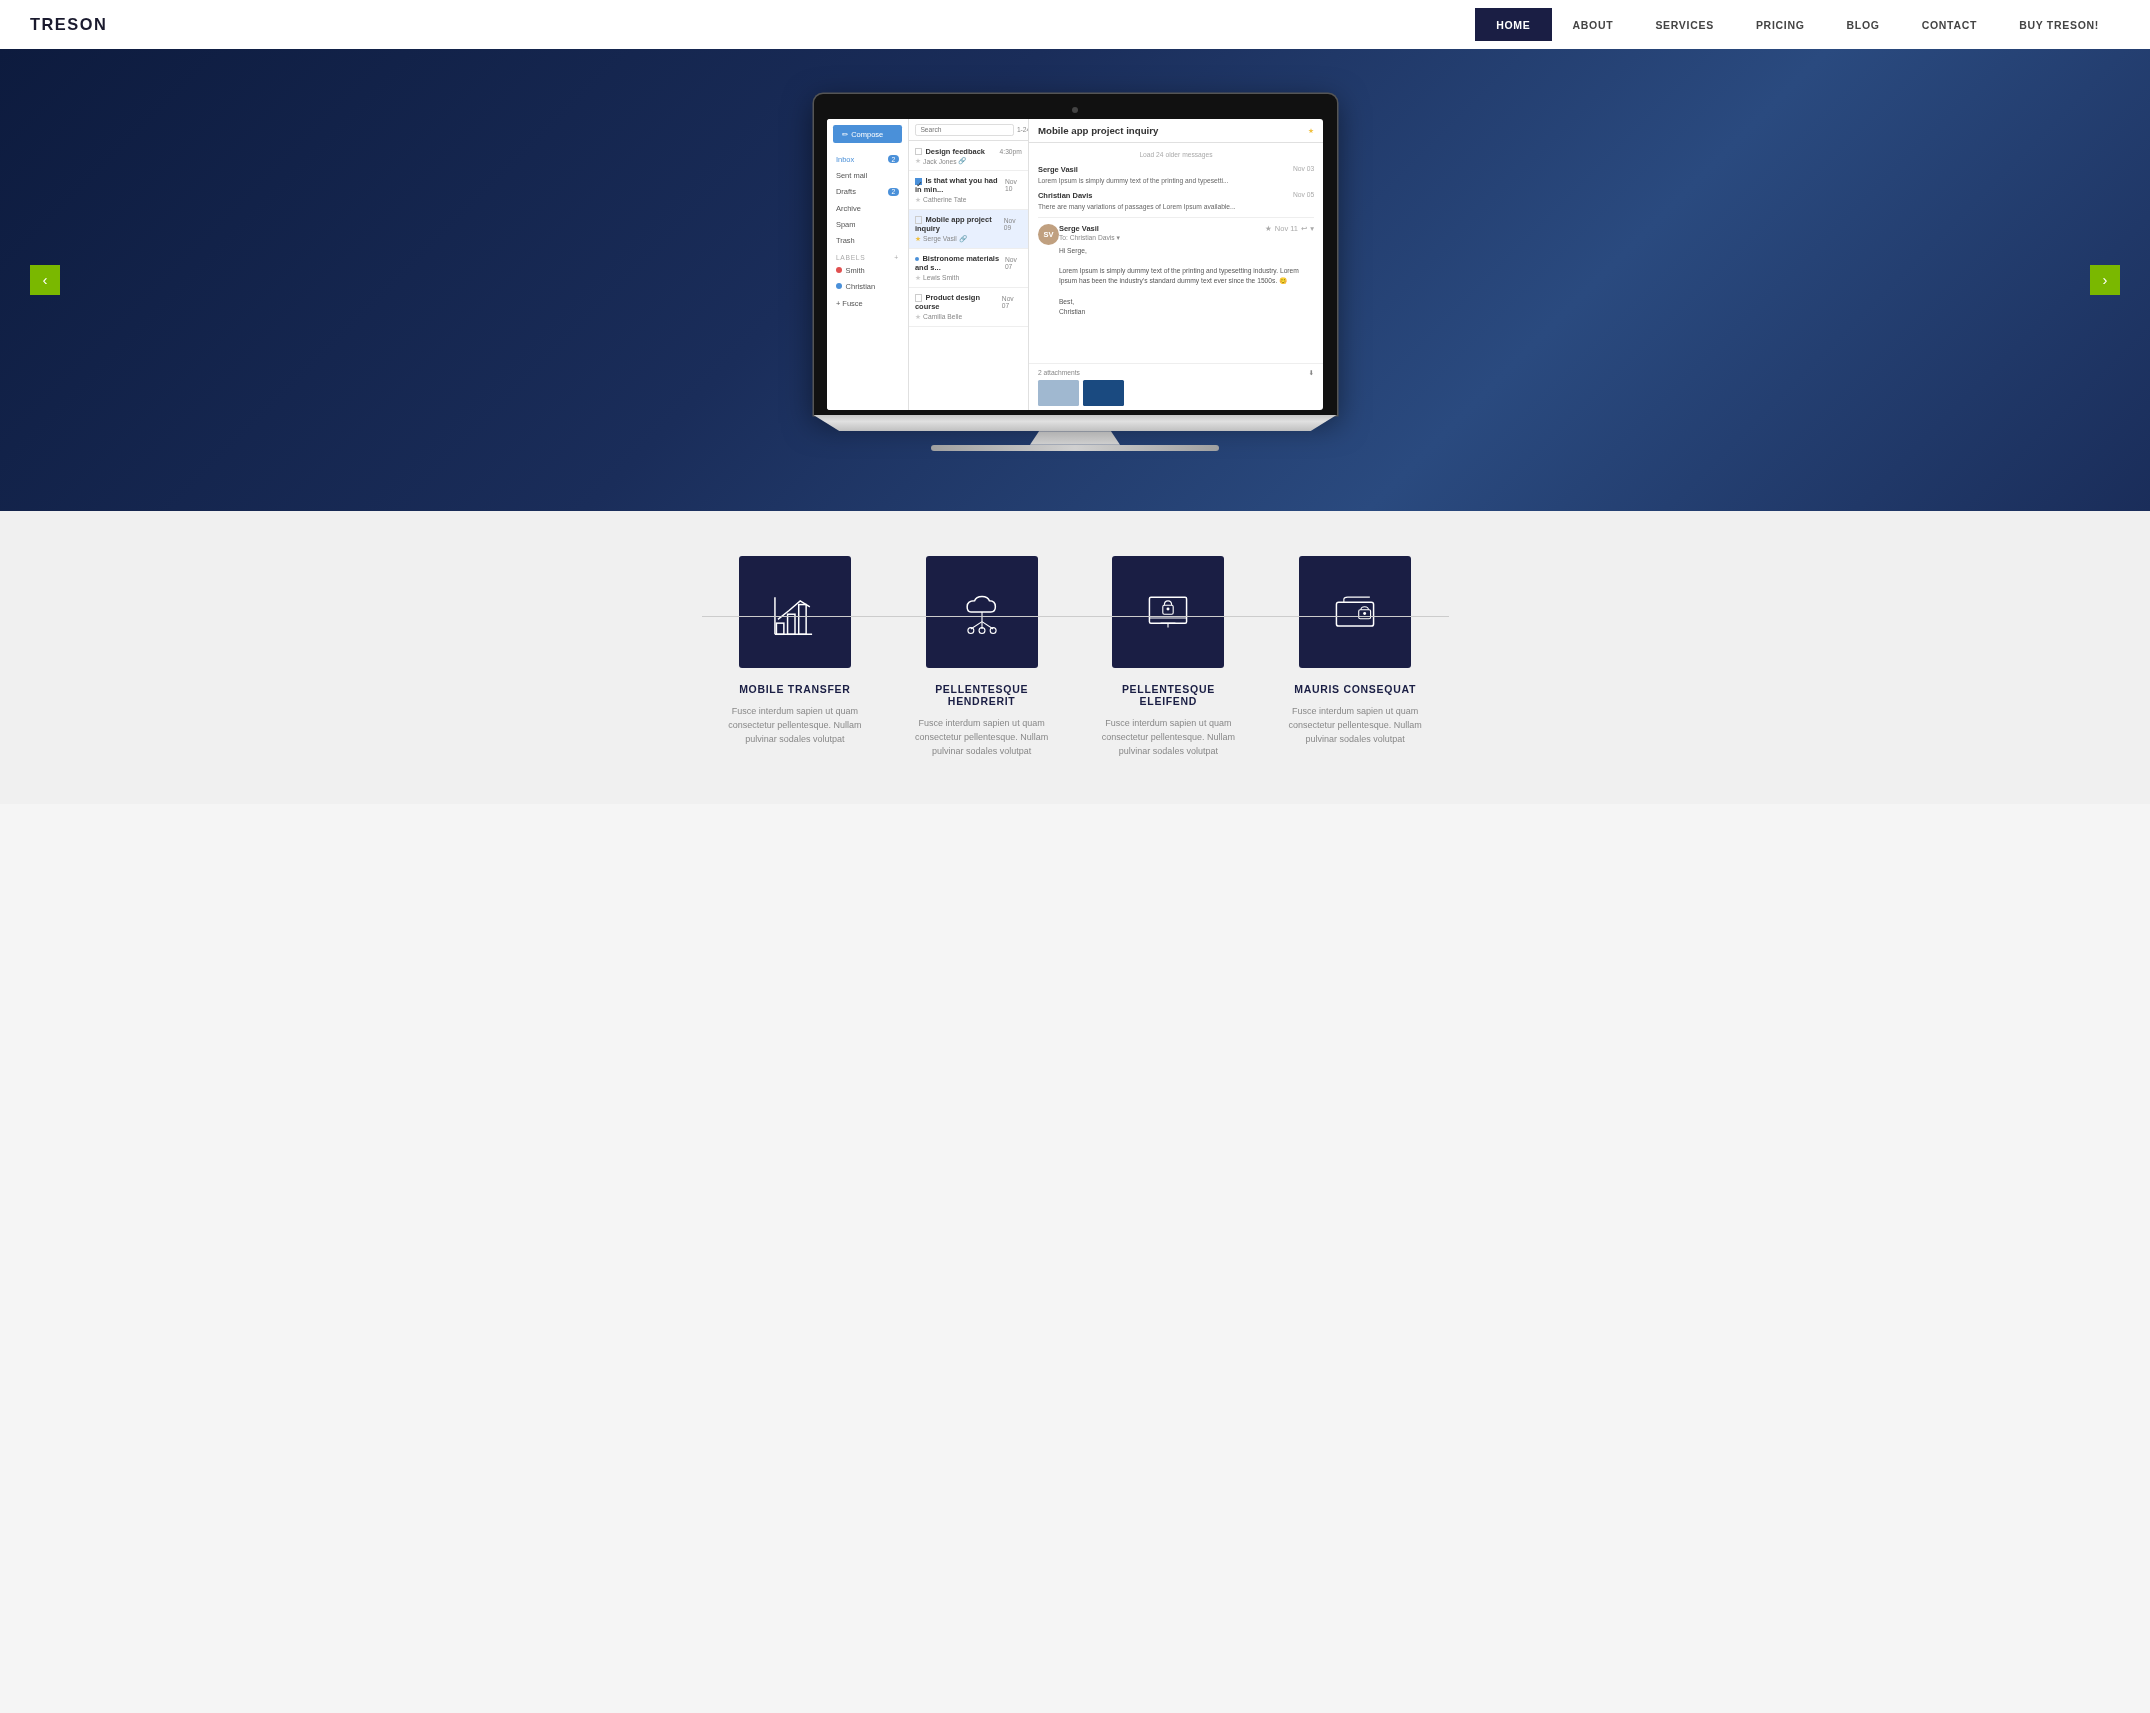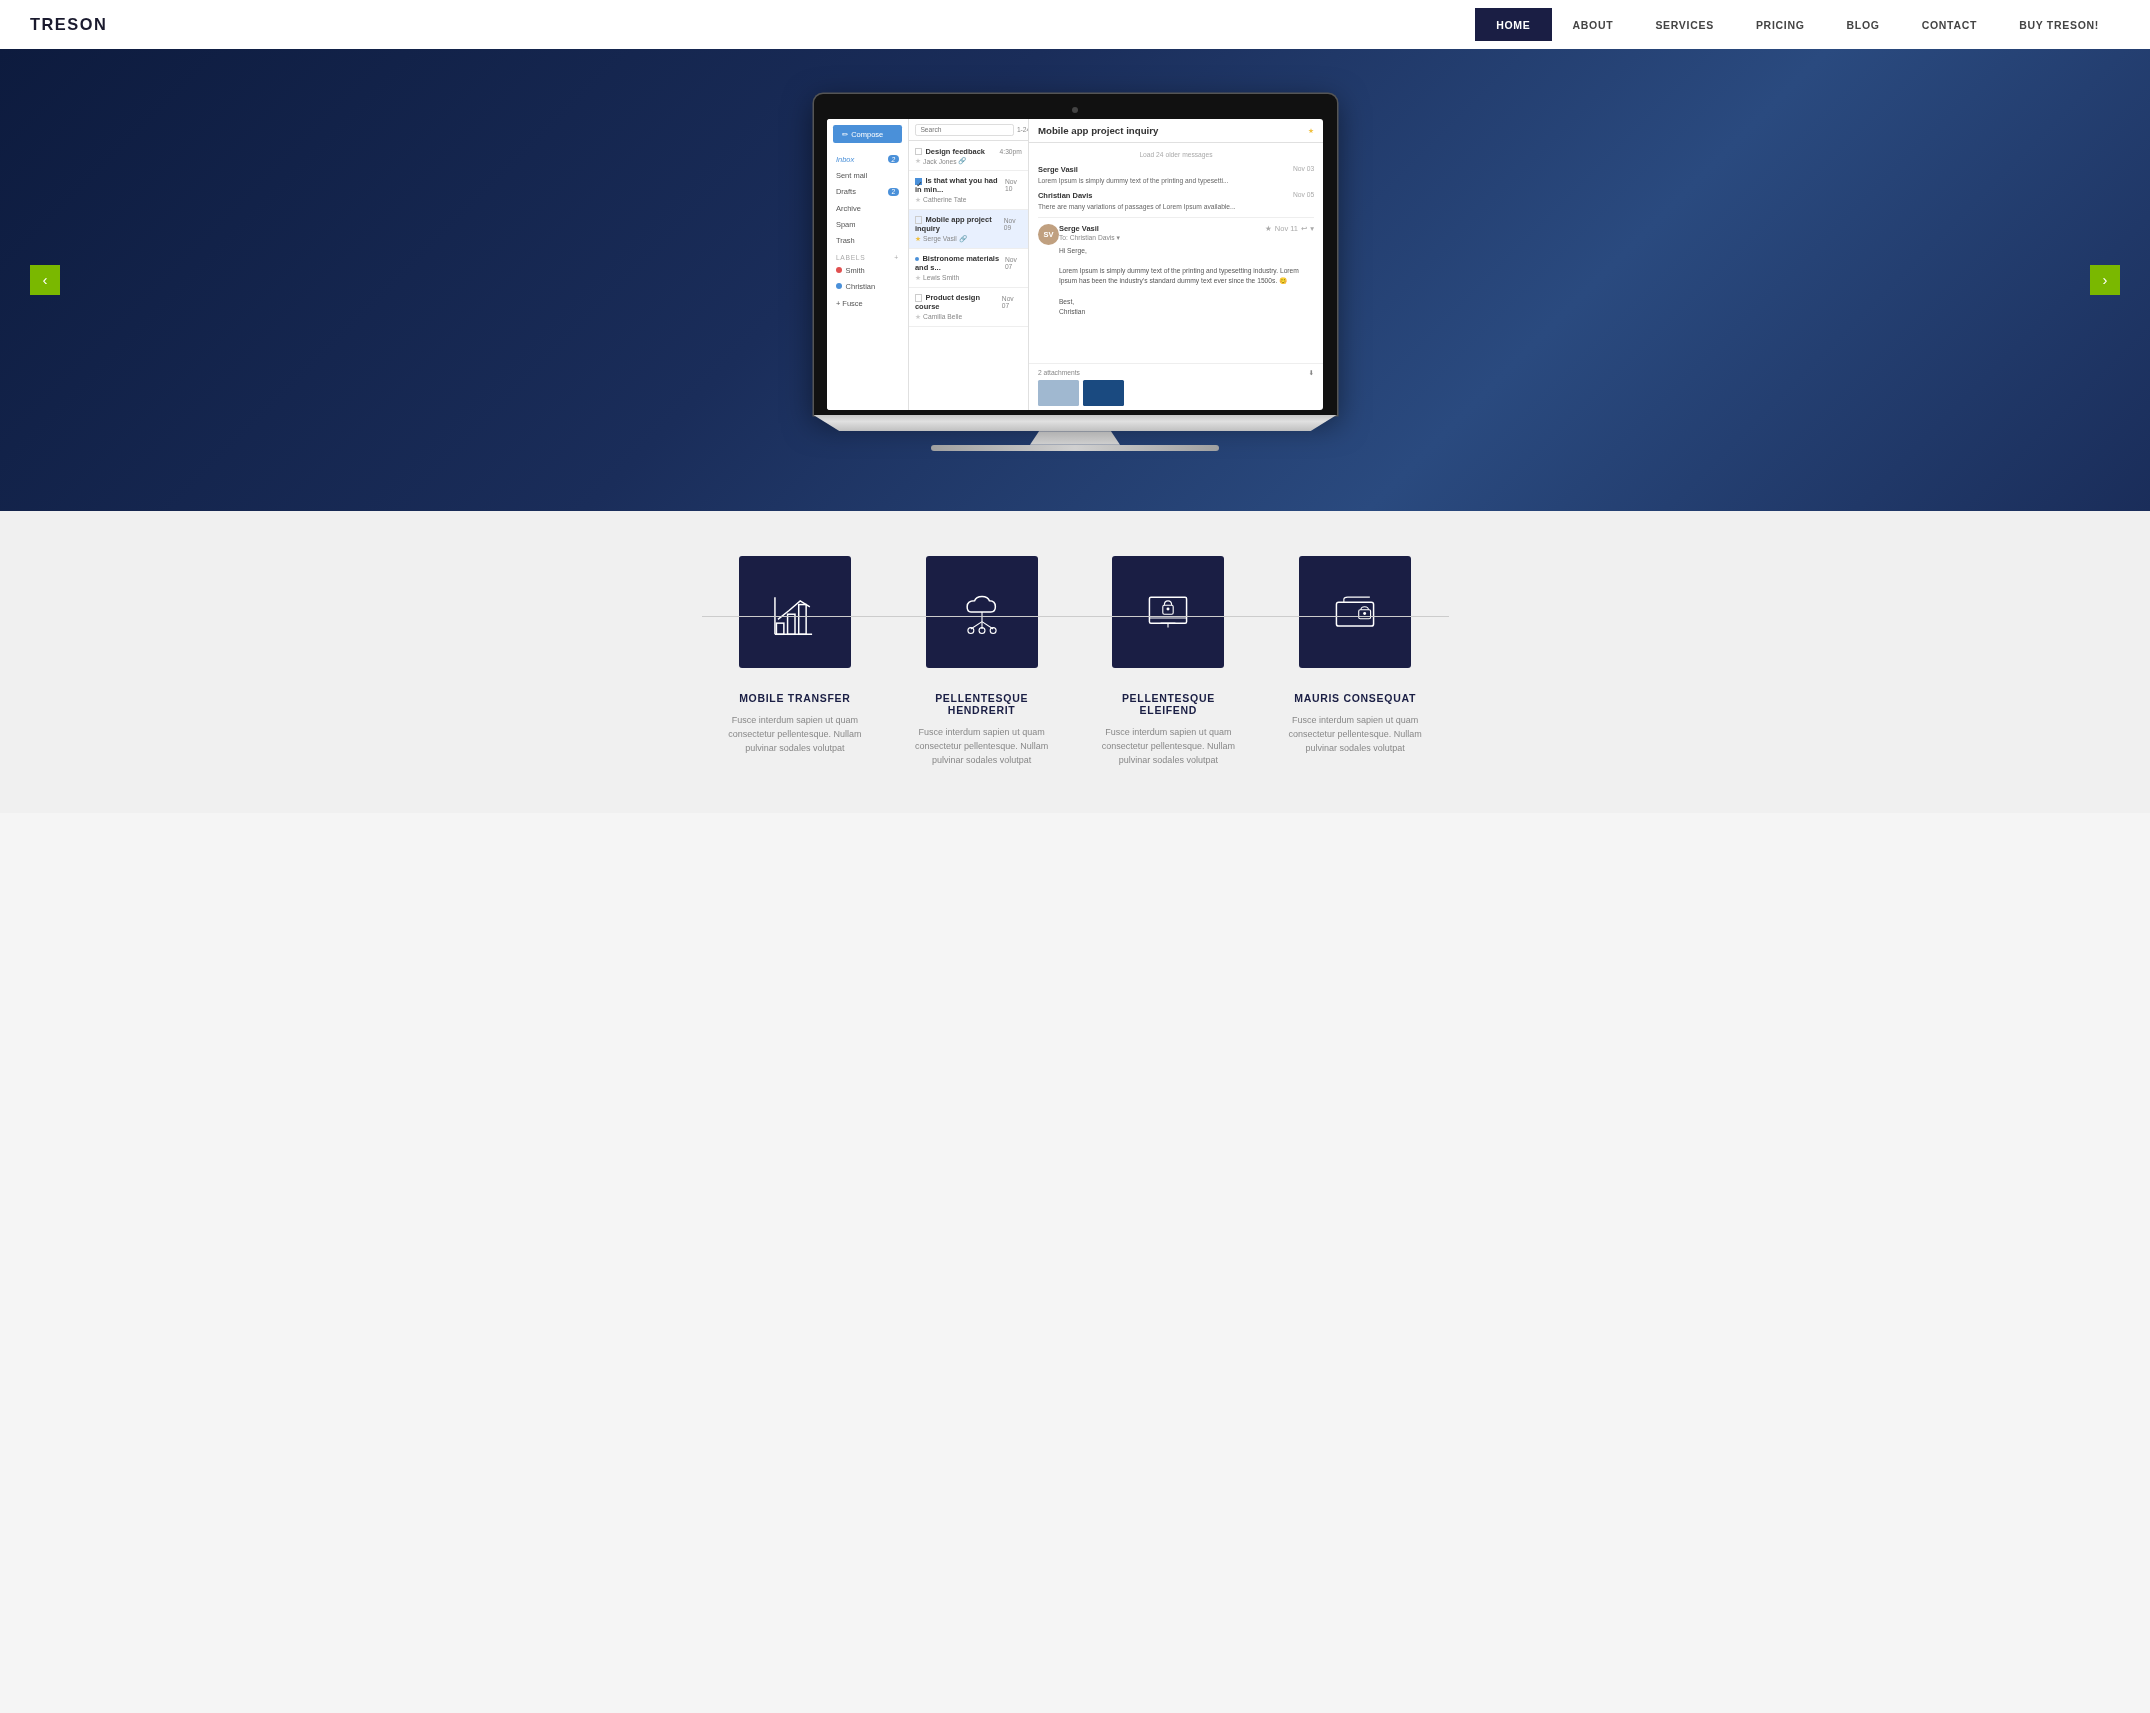--- a/index.html
+++ b/index.html
@@ -86,21 +86,21 @@
     }
     .compose-btn {
       background: #4a90d9; color: #fff; border: none; border-radius: 2.2px;
       padding: 4.5px 9px; margin: 0 6px 7.5px; font-size: 7.5px;
       display: flex; align-items: center; gap: 3px; cursor: pointer; width: calc(100% - 12px);
     }
     .sidebar-item {
       padding: 3.7px 9px; display: flex; justify-content: space-between;
       align-items: center; cursor: pointer; color: #555; font-size: 7.5px;
     }
-    .sidebar-item.active { color: #4a90d9; font-style: italic; }
+    .sidebar-item.active { color: #4a90d9; }
     .sidebar-badge {
       background: #4a90d9; color: #fff; border-radius: 7.5px;
       padding: 0.7px 3.7px; font-size: 6.7px;
     }
     .sidebar-section {
       padding: 4.5px 9px 1.5px; font-size: 6.7px; color: #aaa;
       text-transform: uppercase; letter-spacing: 0.7px;
       display: flex; justify-content: space-between;
     }
     .label-dot { width: 6px; height: 6px; border-radius: 50%; display: inline-block; margin-right: 3.7px; }
@@ -183,21 +183,21 @@
       position: absolute; top: 60px; left: 0; right: 0; height: 0.7px; background: #ccc;
     }
     .feature-item { display: flex; flex-direction: column; align-items: center; width: 149px; }
     .feature-icon-box {
       width: 112px; height: 112px; background: #1a1e44;
       border-radius: 3px; display: flex; align-items: center; justify-content: center;
       margin-bottom: 15px;
     }
     .feature-title {
       font-size: 10.5px; font-weight: 700; color: #1a1e44; letter-spacing: 0.7px;
-      margin-bottom: 9px; text-align: center; margin-top: 9px;
+      margin-bottom: 9px; text-align: center;
     }
     .feature-desc { font-size: 9px; color: #888; text-align: center; line-height: 1.6; }
   </style>
 </head>
 <body>
 
 <nav>
   <div class="logo">TRESON</div>
   <div class="nav-links">
     <a class="nav-item active">HOME</a>

